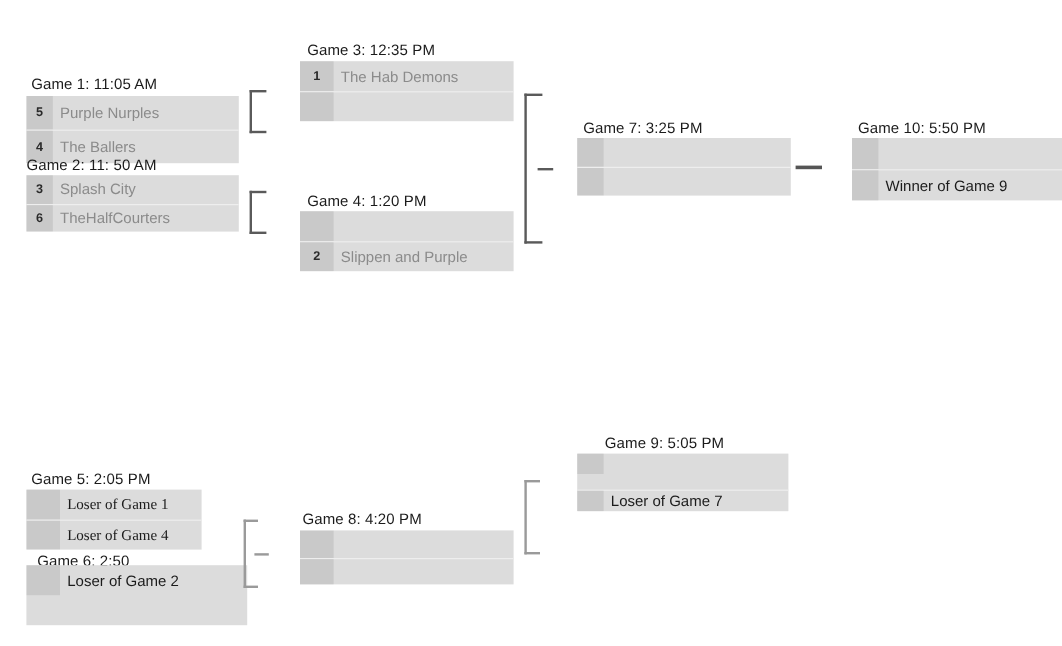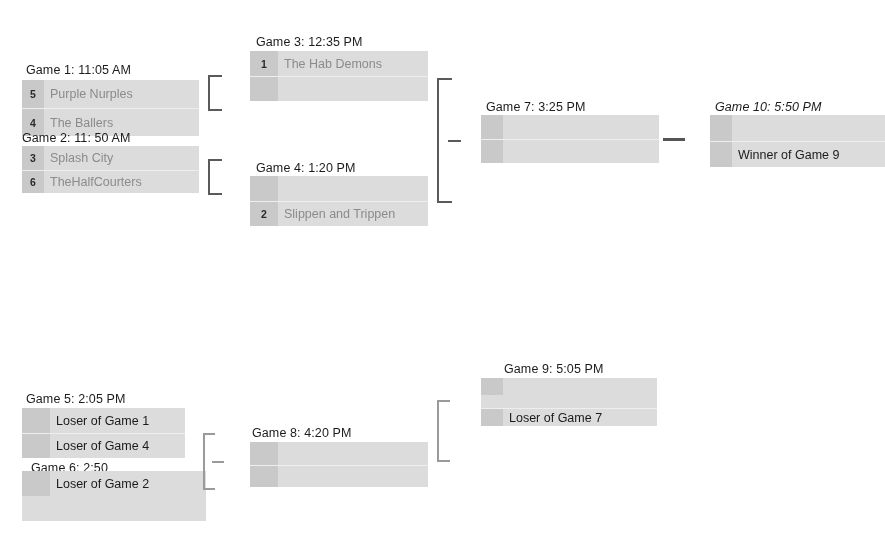--- a/index.html
+++ b/index.html
@@ -154,55 +154,55 @@
   </div>
 
   <div class="game-label" style="left:256px; top:161px;">Game 4: 1:20 PM</div>
   <div class="matchup" style="left:250px; top:176px; width:178px; height:50px;">
     <div class="slot">
       <div class="seed wide"></div>
       <div class="team"></div>
     </div>
     <div class="slot">
       <div class="seed wide">2</div>
-      <div class="team">Slippen and Trippen</div>
+      <div class="team">Slippen and Purple</div>
     </div>
   </div>
 
   <div class="conn brk" style="left:437px; top:78px; width:15px; height:125px;"></div>
   <div class="conn stub" style="left:448px; top:140px; width:13px; height:0px;"></div>
 
   <div class="game-label" style="left:486px; top:100px;">Game 7: 3:25 PM</div>
   <div class="matchup" style="left:481px; top:115px; width:178px; height:48px;">
     <div class="slot">
       <div class="seed"></div>
       <div class="team"></div>
     </div>
     <div class="slot">
       <div class="seed"></div>
       <div class="team"></div>
     </div>
   </div>
 
   <div class="conn dash" style="left:663px; top:138px; width:22px; height:0px;"></div>
 
-  <div class="game-label" style="left:715px; top:100px;font-style:italic;">Game 10: 5:50 PM</div>
+  <div class="game-label" style="left:715px; top:100px;">Game 10: 5:50 PM</div>
   <div class="matchup" style="left:710px; top:115px; width:178px; height:52px;">
     <div class="slot">
       <div class="seed"></div>
       <div class="team"></div>
     </div>
     <div class="slot">
       <div class="seed"></div>
       <div class="team dark">Winner of Game 9</div>
     </div>
   </div>
 
   <div class="game-label" style="left:26px; top:392px;">Game  5: 2:05 PM</div>
-  <div class="matchup" style="left:22px; top:408px; width:163px; height:50px;">
+  <div class="matchup" style="left:22px; top:408px; width:146px; height:50px;font-family:Liberation Serif, serif;">
     <div class="slot">
       <div class="seed wide"></div>
       <div class="team dark">Loser of Game 1</div>
     </div>
     <div class="slot">
       <div class="seed wide"></div>
       <div class="team dark">Loser of Game 4</div>
     </div>
   </div>
 

